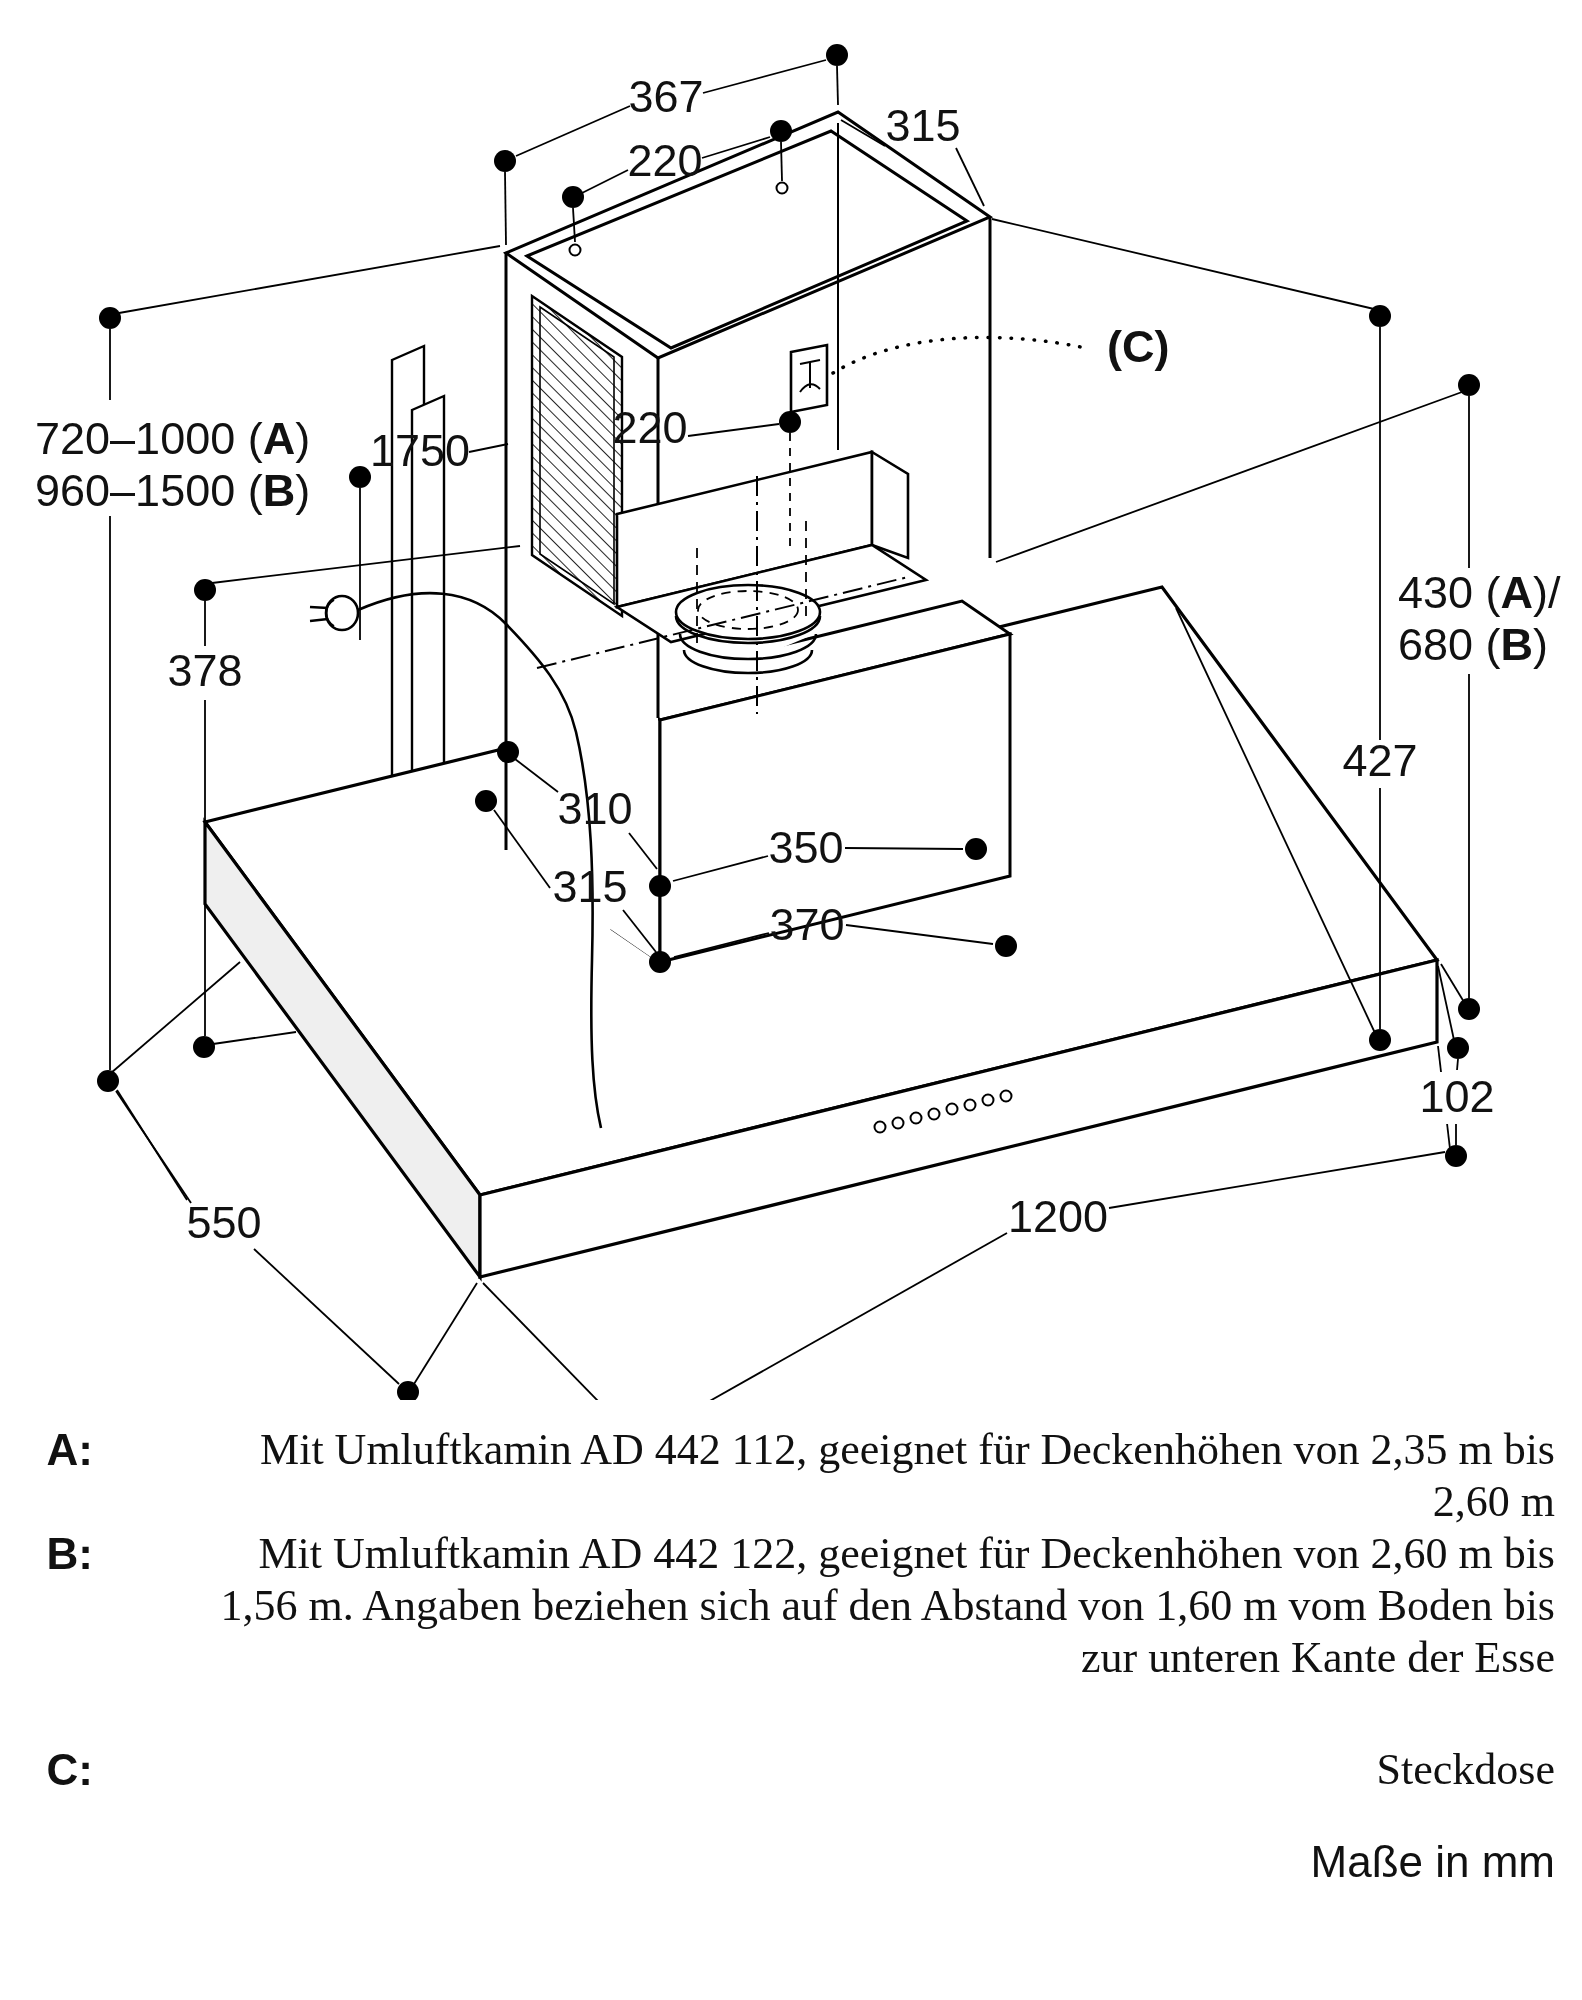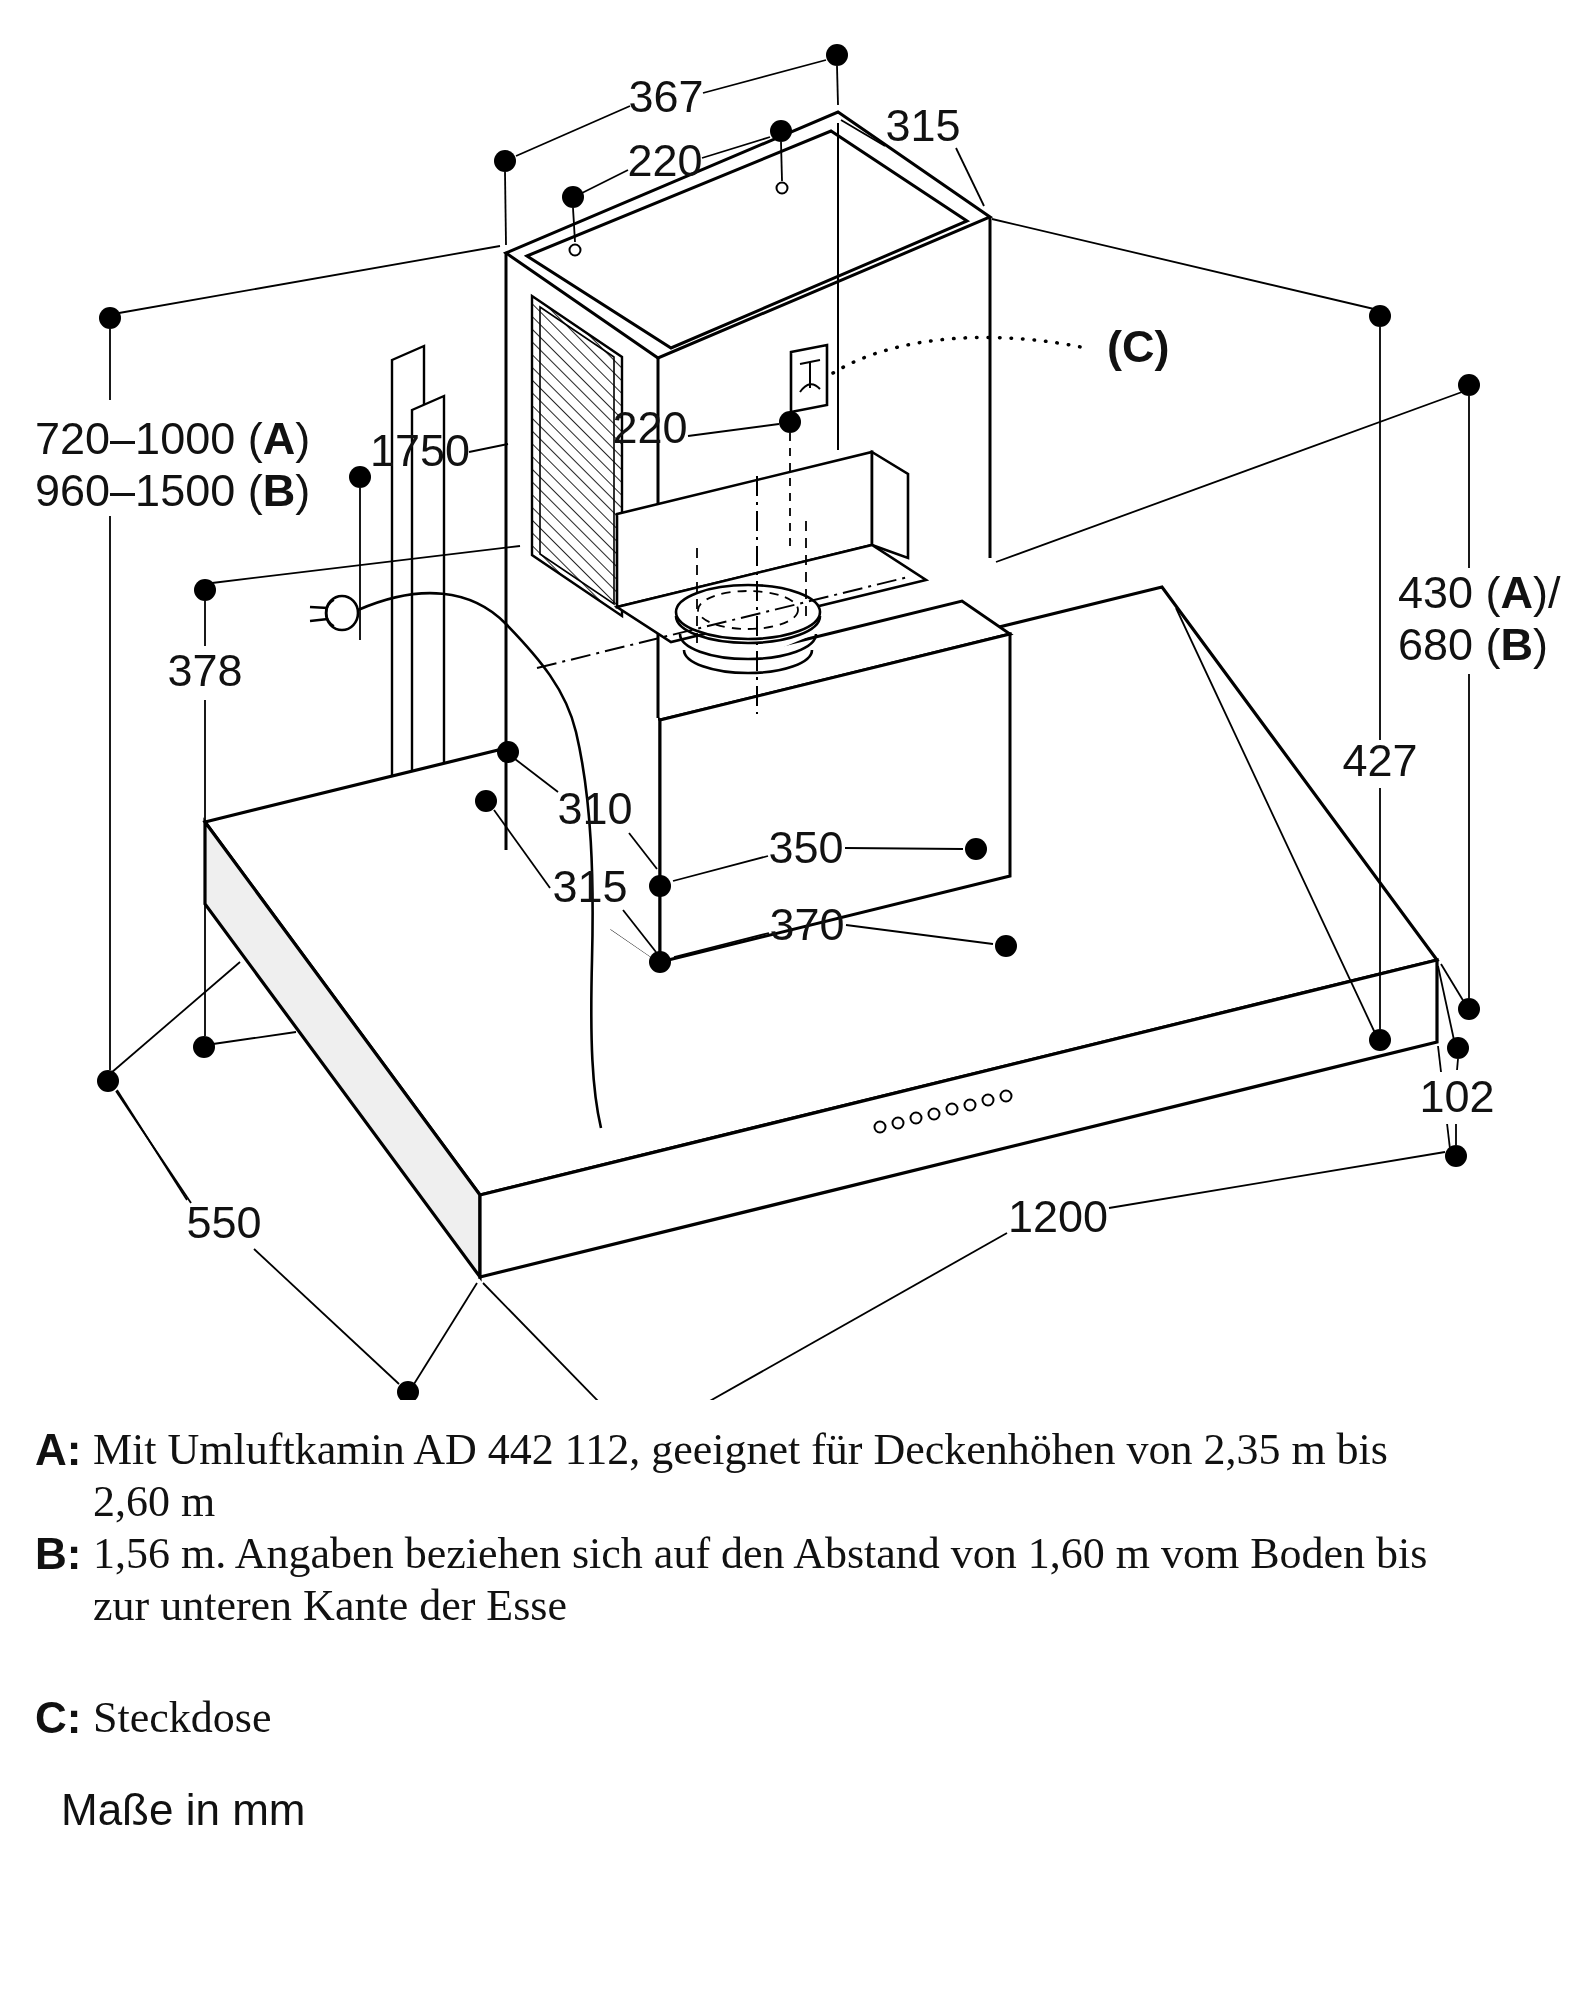--- a/index.html
+++ b/index.html
@@ -1,17 +1,17 @@
 <!DOCTYPE html>
 <html><head>
 <meta charset="utf-8">
 <style>
   html,body{margin:0;padding:0;background:#fff;}
   #page{position:relative;width:1582px;height:2000px;background:#fff;overflow:hidden;
-        font-family:"Liberation Sans",sans-serif;color:#111;}
+        font-family:"Liberation Sans",sans-serif;color:#111;text-align:right;}
   #drawing{position:absolute;left:0;top:0;}
   svg text{font-family:"Liberation Sans",sans-serif;font-size:45px;fill:#111;}
   svg .bold{font-weight:bold;}
   .notes{position:absolute;left:35px;top:1424px;width:1520px;font-size:44px;line-height:52px;color:#111;}
   .note{display:flex;}
   .nlabel{font-weight:bold;width:58px;flex:0 0 58px;}
   .nbody{flex:1;font-family:Liberation Serif, serif;}
   .units{margin-top:40px;margin-left:26px;}
   .gap-c{margin-top:60px;}
 </style>
@@ -219,20 +219,21 @@
   <div class="note">
     <span class="nlabel">A:</span>
     <div class="nbody">
       <div>Mit Umluftkamin AD 442 112, geeignet für Deckenhöhen von 2,35 m bis</div>
       <div>2,60 m</div>
     </div>
   </div>
   <div class="note">
     <span class="nlabel">B:</span>
     <div class="nbody">
+      <div>Mit Umluftkamin AD 442 122, geeignet für Deckenhöhen von 2,60 m bis</div>
       <div>1,56 m. Angaben beziehen sich auf den Abstand von 1,60 m vom Boden bis</div>
       <div>zur unteren Kante der Esse</div>
     </div>
   </div>
   <div class="note gap-c">
     <span class="nlabel">C:</span>
     <div class="nbody">
       <div>Steckdose</div>
     </div>
   </div>

